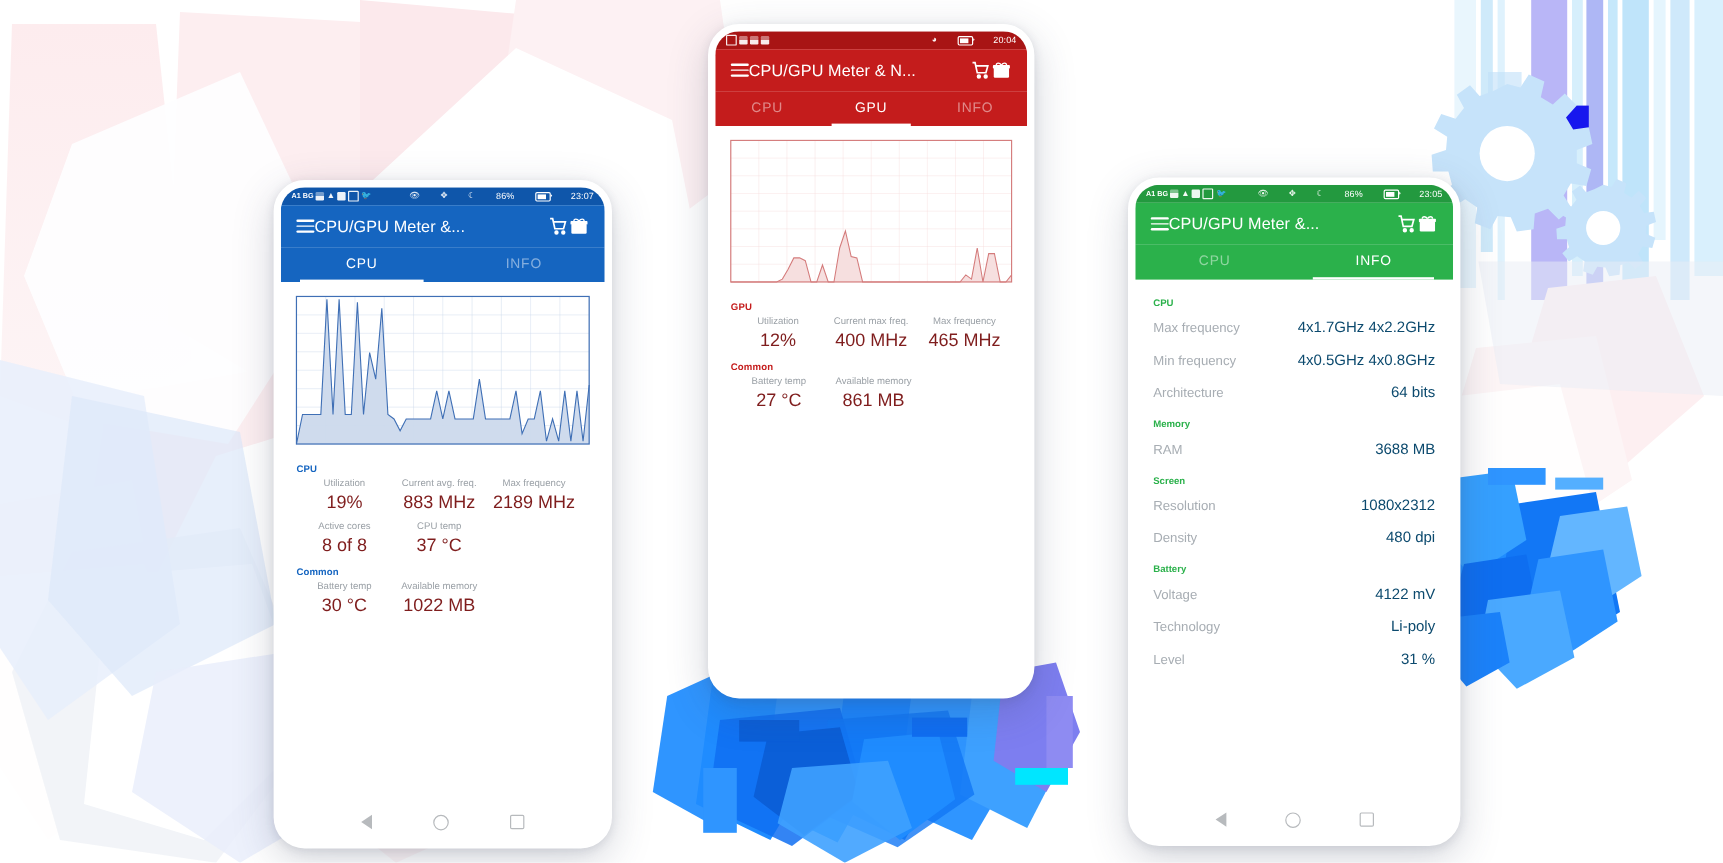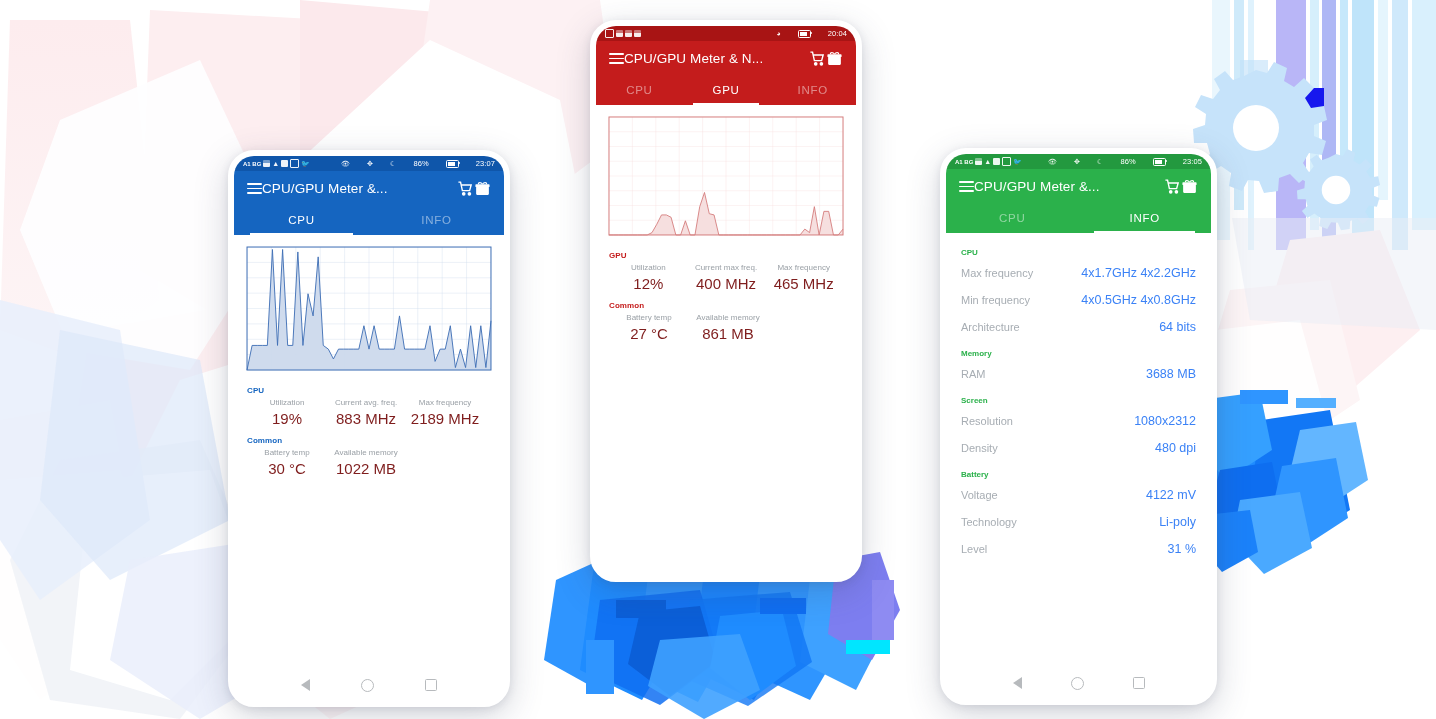--- a/index.html
+++ b/index.html
@@ -74,21 +74,21 @@
   .row{display:flex;margin-bottom:5px;}
   .cell{display:flex;flex-direction:column;align-items:center;}
   .clabel{font-size:8px;color:#9aa0a6;line-height:1.35;letter-spacing:0;white-space:nowrap;}
   .cval{font-size:15px;color:#7f1d1d;line-height:1.35;white-space:nowrap;font-weight:400;}
 
   
   .infolist{padding:6px 15px 0 15px;flex:1;overflow:hidden;}
   .igroup{font-size:8px;font-weight:700;margin:9px 0 2px 0;}
   .irow{display:flex;justify-content:space-between;align-items:baseline;padding:6.5px 0;}
   .ikey{font-size:11px;color:#a7adb3;}
-  .ival{font-size:12.5px;color:#3b82f6;}
+  .ival{font-size:12.5px;color:#0c4a6e;}
 
   
   .navbar{flex:0 0 32px;display:flex;align-items:center;justify-content:space-around;background:#fff;padding:0 42px;}
   .nav-back{width:0;height:0;border-top:6px solid transparent;border-bottom:6px solid transparent;border-right:9px solid #b7babd;}
   .nav-home{width:11px;height:11px;border:1.5px solid #b7babd;border-radius:50%;}
   .nav-rec{width:10px;height:10px;border:1.5px solid #b7babd;border-radius:1.5px;}
 
   .spacer{flex:1;background:#fff;}
 </style>
 </head>
@@ -290,20 +290,30 @@
             </div>
             <div class="cell" style="width: 78px;">
               <div class="clabel">Current avg. freq.</div>
               <div class="cval">883 MHz</div>
             </div>
             <div class="cell" style="width: 80px;">
               <div class="clabel">Max frequency</div>
               <div class="cval">2189 MHz</div>
             </div>
           </div>
+          <div class="row">
+            <div class="cell" style="width: 80px;">
+              <div class="clabel">Active cores</div>
+              <div class="cval">8 of 8</div>
+            </div>
+            <div class="cell" style="width: 78px;">
+              <div class="clabel">CPU temp</div>
+              <div class="cval">37 °C</div>
+            </div>
+          </div>
           <div class="sect" style="color: rgb(21, 101, 192);">Common</div>
           <div class="row">
             <div class="cell" style="width: 80px;">
               <div class="clabel">Battery temp</div>
               <div class="cval">30 °C</div>
             </div>
             <div class="cell" style="width: 78px;">
               <div class="clabel">Available memory</div>
               <div class="cval">1022 MB</div>
             </div>

